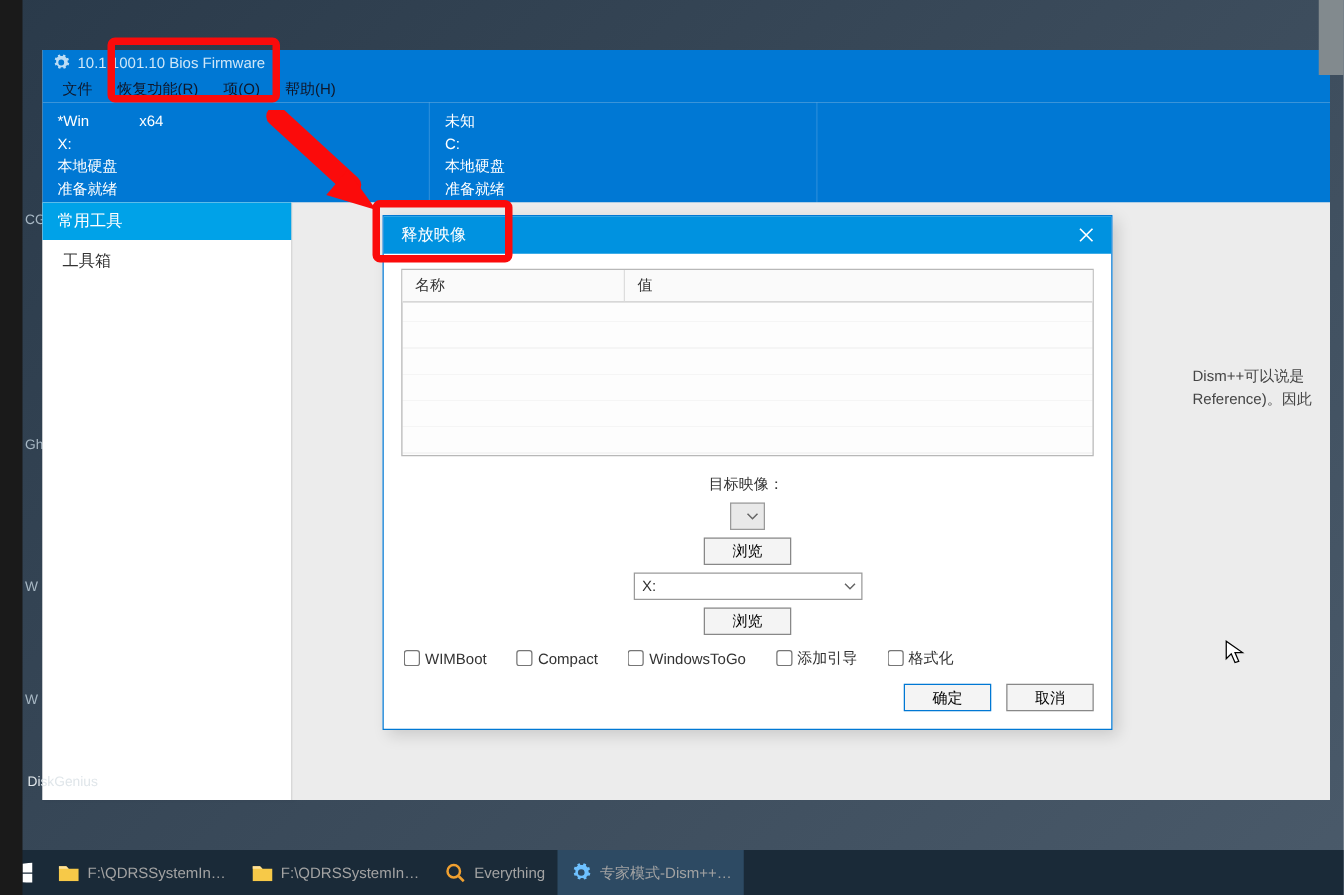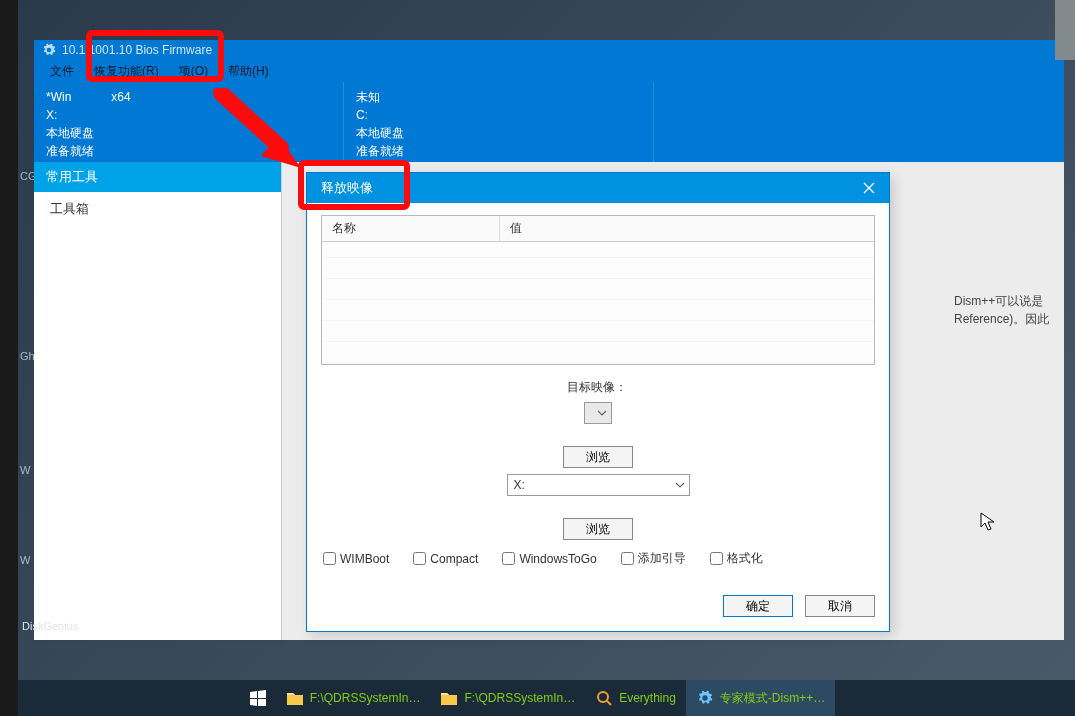--- a/index.html
+++ b/index.html
@@ -61,21 +61,21 @@
     .tab {
       flex: 0 0 310px;
       padding: 6px 12px;
       border-right: 1px solid rgba(255,255,255,.15);
       font-size: 12px;
       line-height: 18px;
     }
     .tab .line { white-space: nowrap; }
     .content-row { display: flex; height: 478px; }
     .sidebar {
-      width: 248px;
+      width: 200px;
       background: #ffffff;
       border-right: 1px solid #ccc;
       box-shadow: 2px 0 4px rgba(0,0,0,.05);
     }
     .sidebar-sel {
       background: #00a2e8;
       color: #fff;
       padding: 6px 12px;
       font-size: 13px;
     }
@@ -144,21 +144,20 @@
       width: 12px; height: 12px; color:#666;
       pointer-events: none;
     }
     .btn {
       min-width: 70px; height: 22px;
       border: 1px solid #888;
       background: #f4f4f4;
       font-size: 12px;
       cursor: pointer;
       padding: 0 8px;
-      margin-top: 16px;
     }
     .btn.primary { border-color: #0078d4; }
     .check-row { display:flex; gap: 24px; padding: 4px 2px 8px 2px; }
     .chk { display:flex; align-items:center; gap:4px; font-size:12px; color:#333; }
     .chk input { width:13px; height:13px; }
     .btn-row { display:flex; justify-content:flex-end; gap:12px; padding-top:4px; }
     .cursor {
       position: absolute;
       left: 980px; top: 512px;
       width: 16px; height: 20px;
@@ -180,23 +179,22 @@
     }
     .desk-label {
       position: absolute; left: 22px; top: 620px; color: #e0e6ea; font-size: 11px;
     }
     .taskbar {
       position: absolute; left: 0; right: 0; bottom: 0;
       height: 36px;
       background: #1a2a38;
       display: flex; align-items: center;
       z-index: 60;
-      color: #84cc16;
-      font-size: 12px;
-      justify-content: center;
+      color: #a3a3a3;
+      font-size: 12px;
     }
     .tb-item {
       display: flex; align-items: center; gap: 6px;
       padding: 0 10px; height: 100%;
     }
     .tb-item.active { background: #2d4a63; }
     .tb-icon { width: 18px; height: 18px; display:inline-flex; align-items:center; justify-content:center; }
     .folder { color: #f7c948; }
     .winstart { width: 36px; display:flex;align-items:center;justify-content:center;height:100%; }
     .cg-label { position:absolute; left: 20px; top: 170px; color:#a8b8c4; font-size:11px; }

